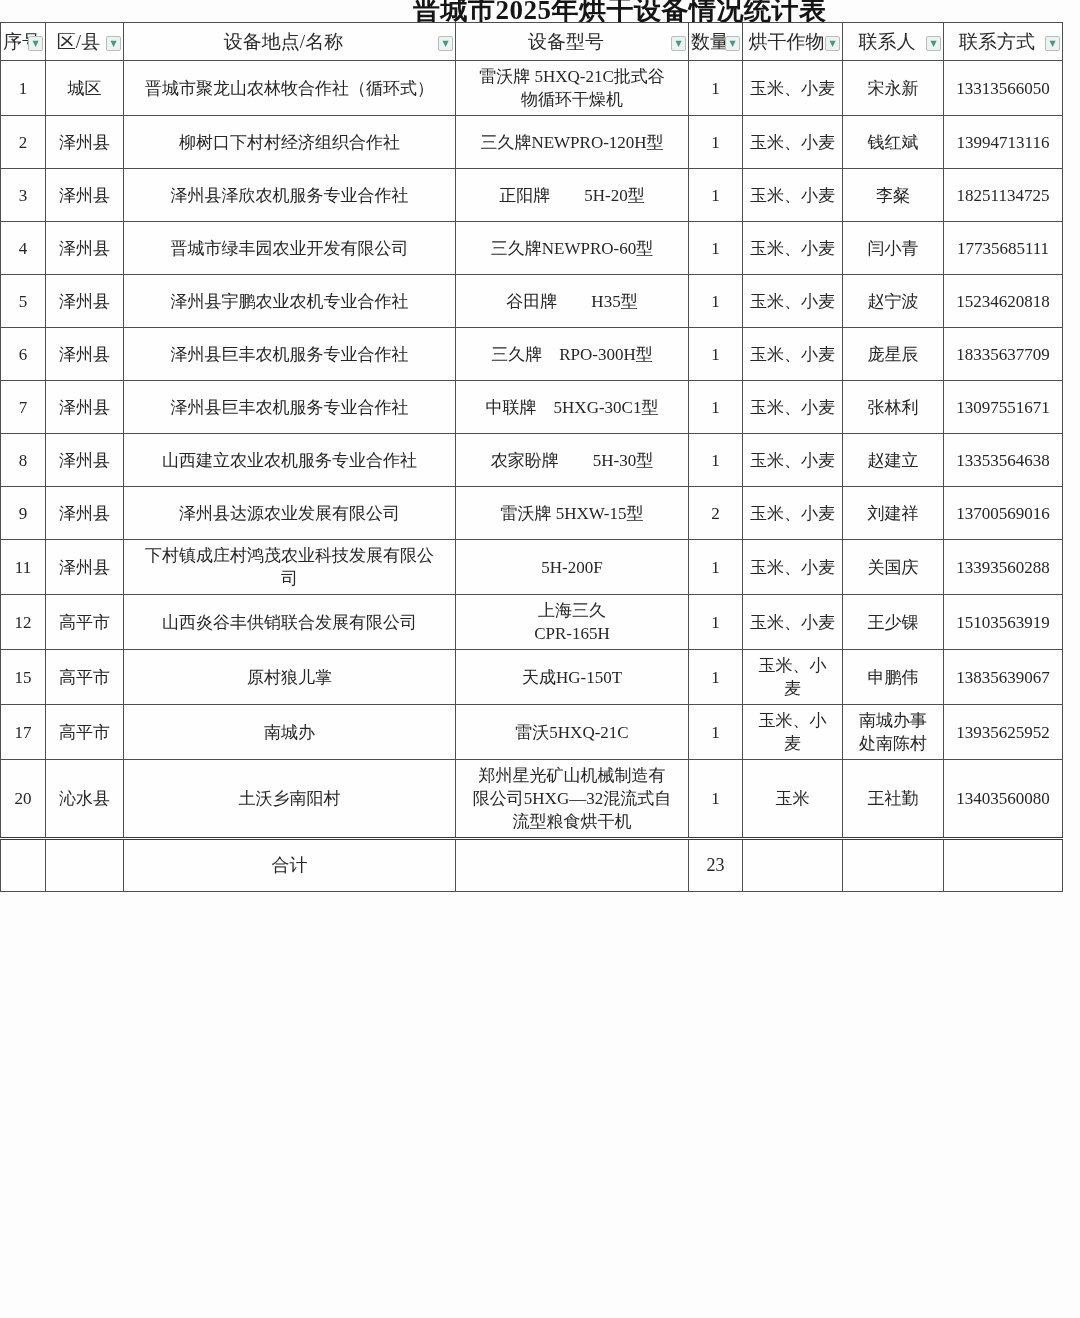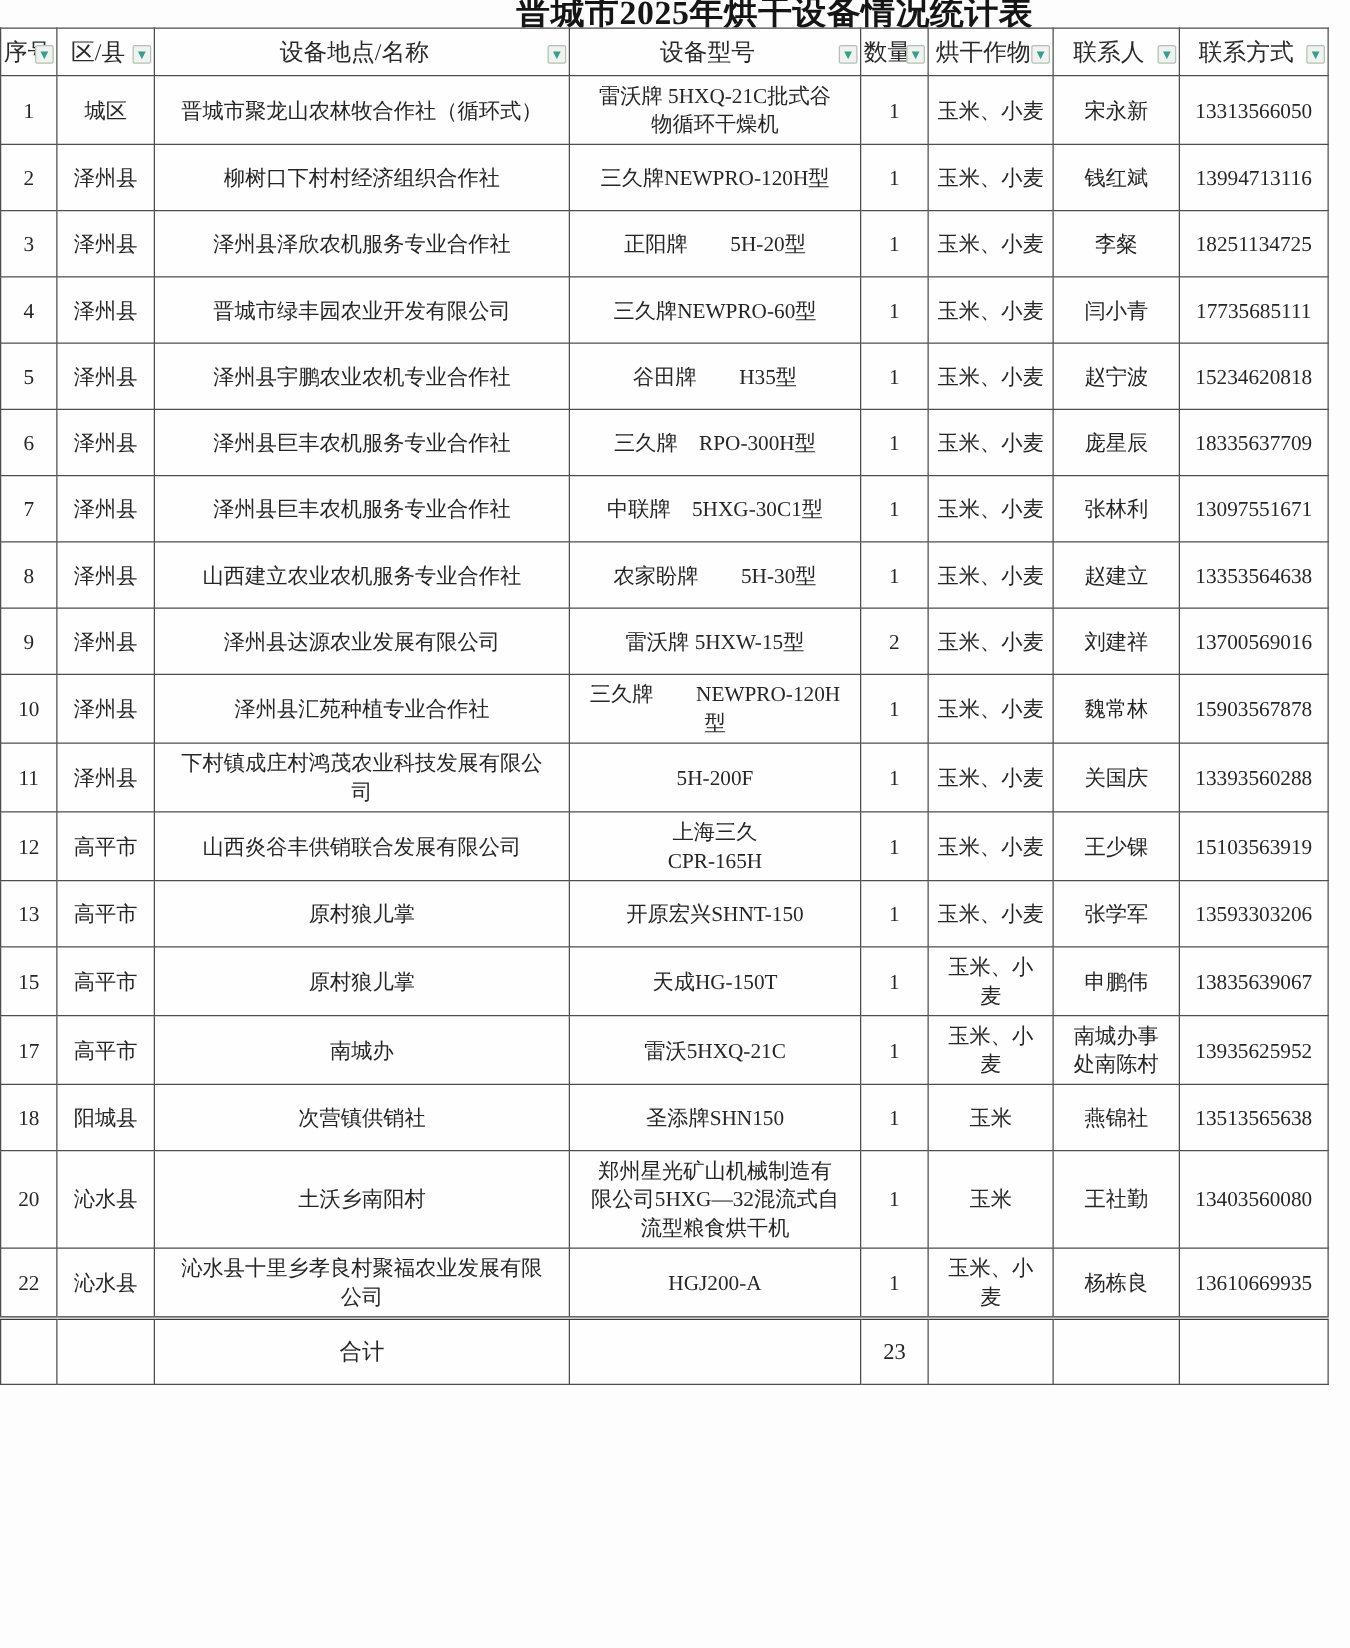--- a/index.html
+++ b/index.html
@@ -211,31 +211,20 @@
           <td>9</td>
           <td>泽州县</td>
           <td>泽州县达源农业发展有限公司</td>
           <td>雷沃牌 5HXW-15型</td>
           <td>2</td>
           <td>玉米、小麦</td>
           <td>刘建祥</td>
           <td>13700569016</td>
         </tr>
         <tr>
-          <td>10</td>
-          <td>泽州县</td>
-          <td>泽州县汇苑种植专业合作社</td>
-          <td>三久牌　　NEWPRO-120H
-型</td>
-          <td>1</td>
-          <td>玉米、小麦</td>
-          <td>魏常林</td>
-          <td>15903567878</td>
-        </tr>
-        <tr>
           <td>11</td>
           <td>泽州县</td>
           <td>下村镇成庄村鸿茂农业科技发展有限公
 司</td>
           <td>5H-200F</td>
           <td>1</td>
           <td>玉米、小麦</td>
           <td>关国庆</td>
           <td>13393560288</td>
         </tr>
@@ -244,30 +233,20 @@
           <td>高平市</td>
           <td>山西炎谷丰供销联合发展有限公司</td>
           <td>上海三久
 CPR-165H</td>
           <td>1</td>
           <td>玉米、小麦</td>
           <td>王少锞</td>
           <td>15103563919</td>
         </tr>
         <tr>
-          <td>13</td>
-          <td>高平市</td>
-          <td>原村狼儿掌</td>
-          <td>开原宏兴SHNT-150</td>
-          <td>1</td>
-          <td>玉米、小麦</td>
-          <td>张学军</td>
-          <td>13593303206</td>
-        </tr>
-        <tr>
           <td>15</td>
           <td>高平市</td>
           <td>原村狼儿掌</td>
           <td>天成HG-150T</td>
           <td>1</td>
           <td>玉米、小
 麦</td>
           <td>申鹏伟</td>
           <td>13835639067</td>
         </tr>
@@ -275,55 +254,33 @@
           <td>17</td>
           <td>高平市</td>
           <td>南城办</td>
           <td>雷沃5HXQ-21C</td>
           <td>1</td>
           <td>玉米、小
 麦</td>
           <td>南城办事
 处南陈村</td>
           <td>13935625952</td>
-        </tr>
-        <tr>
-          <td>18</td>
-          <td>阳城县</td>
-          <td>次营镇供销社</td>
-          <td>圣添牌SHN150</td>
-          <td>1</td>
-          <td>玉米</td>
-          <td>燕锦社</td>
-          <td>13513565638</td>
         </tr>
         <tr>
           <td>20</td>
           <td>沁水县</td>
           <td>土沃乡南阳村</td>
           <td>郑州星光矿山机械制造有
 限公司5HXG—32混流式自
 流型粮食烘干机</td>
           <td>1</td>
           <td>玉米</td>
           <td>王社勤</td>
           <td>13403560080</td>
         </tr>
-        <tr>
-          <td>22</td>
-          <td>沁水县</td>
-          <td>沁水县十里乡孝良村聚福农业发展有限
-公司</td>
-          <td>HGJ200-A</td>
-          <td>1</td>
-          <td>玉米、小
-麦</td>
-          <td>杨栋良</td>
-          <td>13610669935</td>
-        </tr>
         <tr class="total-row">
           <td></td>
           <td></td>
           <td>合计</td>
           <td></td>
           <td>23</td>
           <td></td>
           <td></td>
           <td></td>
         </tr>

